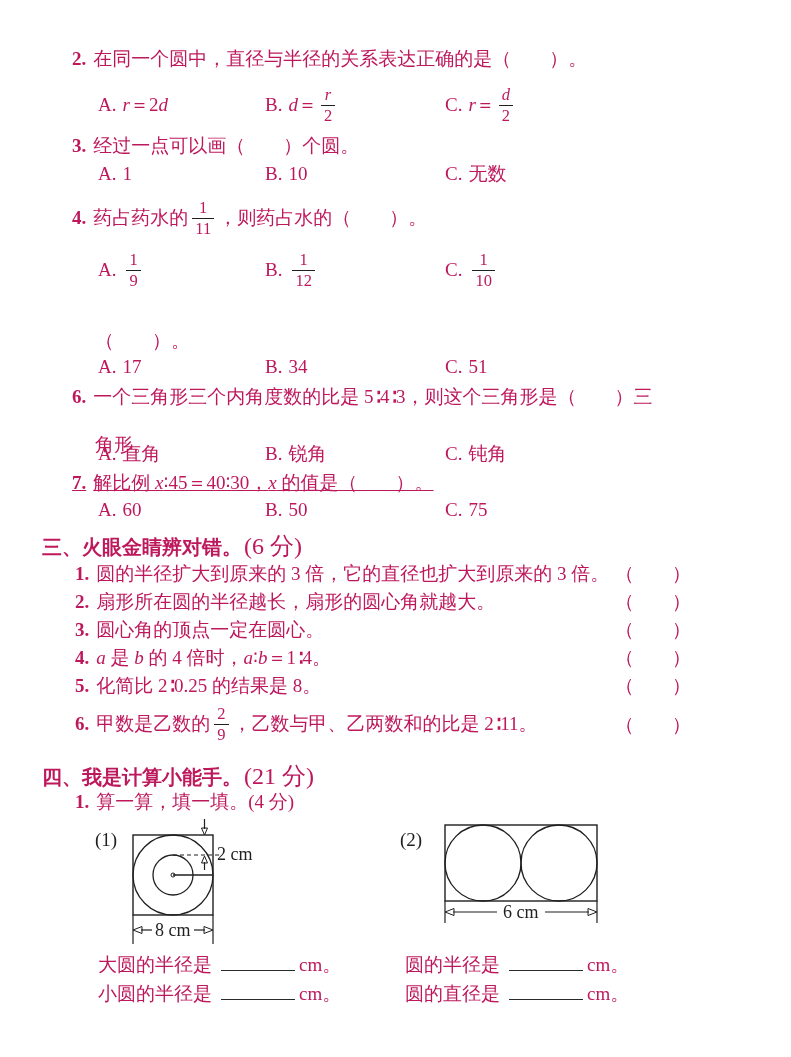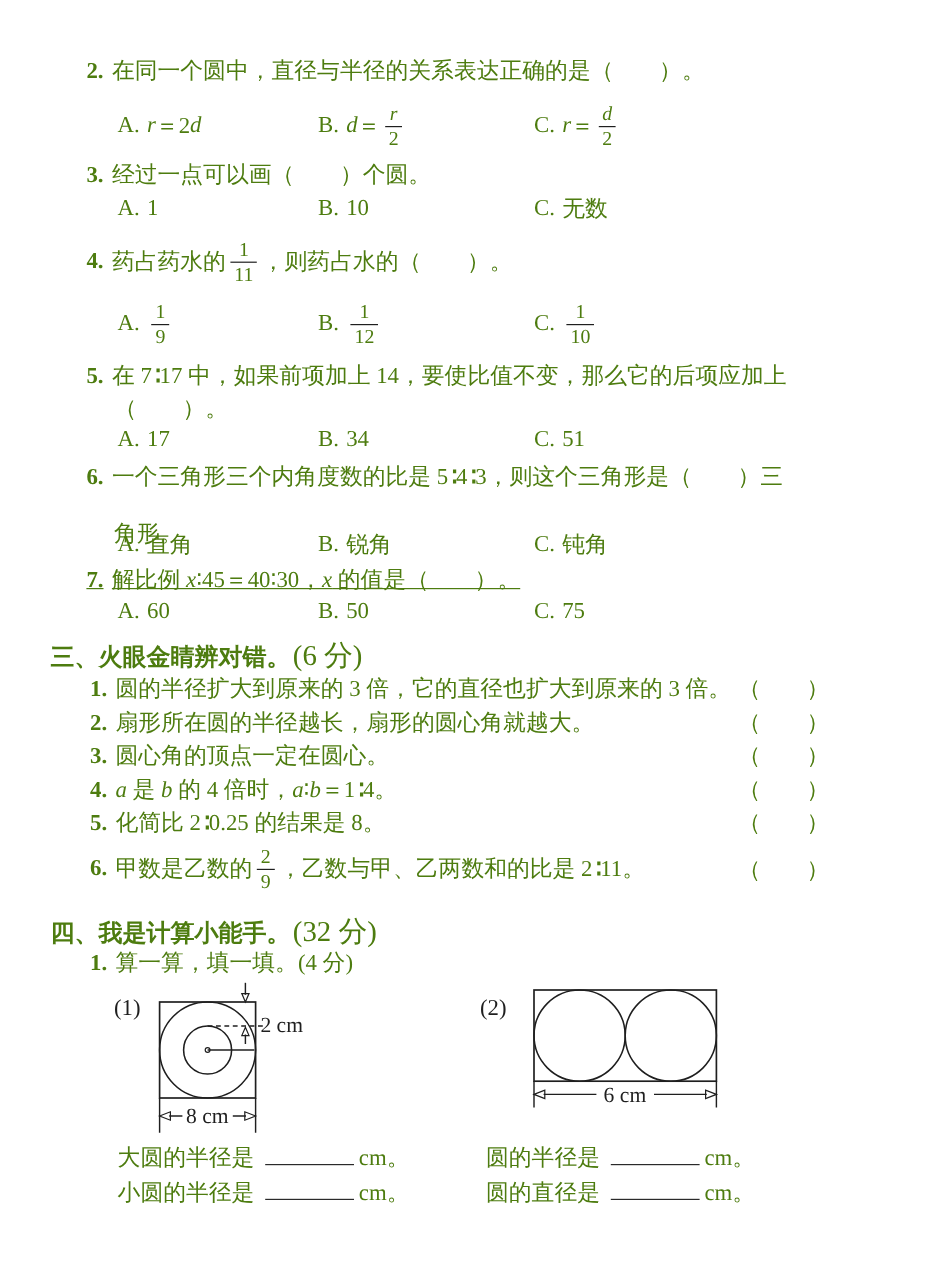--- a/index.html
+++ b/index.html
@@ -1,20 +1,20 @@
 <!DOCTYPE html>
 <html><head>
 <meta charset="utf-8">
 <style>
   html,body { margin:0; padding:0; background:#ffffff; }
   .page {
     position:relative;
     width:791px; height:1057px;
     background:#ffffff;
-    color:#4d7c0f;
+    color:#be185d;
     font-family:"Liberation Serif","DejaVu Serif",serif;
     font-size:19px;
     overflow:hidden;
   }
   .row { position:absolute; white-space:nowrap; }
   .qnum { font-weight:bold; margin-right:7px; }
   .it { font-style:italic; }
   
   .opts {
     position:absolute; left:98px; right:20px;
@@ -135,23 +135,20 @@
     </span>
     <span class="opt">
       <span class="lab">C.</span>
       <span class="frac">
           <span class="fn">1</span>
           <span class="fd">10</span>
         </span>
     </span>
   </div>
 
-  <div class="row" style="top:300px; left:72px;">
-    <span class="qnum">5.</span><span>在 7∶17 中，如果前项加上 14，要使比值不变，那么它的后项应加上</span>
-  </div>
   <div class="row" style="top:328px; left:95px;">
     <span>（　　）。</span>
   </div>
   <div class="opts" style="top:356px;">
     <span class="opt">
         <span class="lab">A.</span>
         <span>17</span>
       </span>
     <span class="opt">
         <span class="lab">B.</span>
@@ -231,21 +228,21 @@
       <span>甲数是乙数的</span>
     <span class="frac">
         <span class="fn">2</span>
         <span class="fd">9</span>
       </span>
     <span>，乙数与甲、乙两数和的比是 2∶11。</span>
     <span class="tf-bracket mid">（　　）</span>
   </div>
 
   <div class="row sechead" style="top:760px; left:42px;">
-    <span>四、我是计算小能手。</span><span class="score">(32 分)</span>
+    <span>四、我是计算小能手。</span><span class="score">(21 分)</span>
   </div>
   <div class="row" style="top:789px; left:75px;">
     <span class="qnum">1.</span><span>算一算，填一填。</span><span>(4 分)</span>
   </div>
 
   <svg style="left:88px; top:816px;" width="212" height="132" viewBox="0 0 212 132">
     <text x="7" y="30" font-size="19">(1)</text>
     <rect x="45" y="19" width="80" height="80" stroke-width="1.4"></rect>
     <circle cx="85" cy="59" r="40" stroke-width="1.3"></circle>
     <circle cx="85" cy="59" r="20" stroke-width="1.3"></circle>

